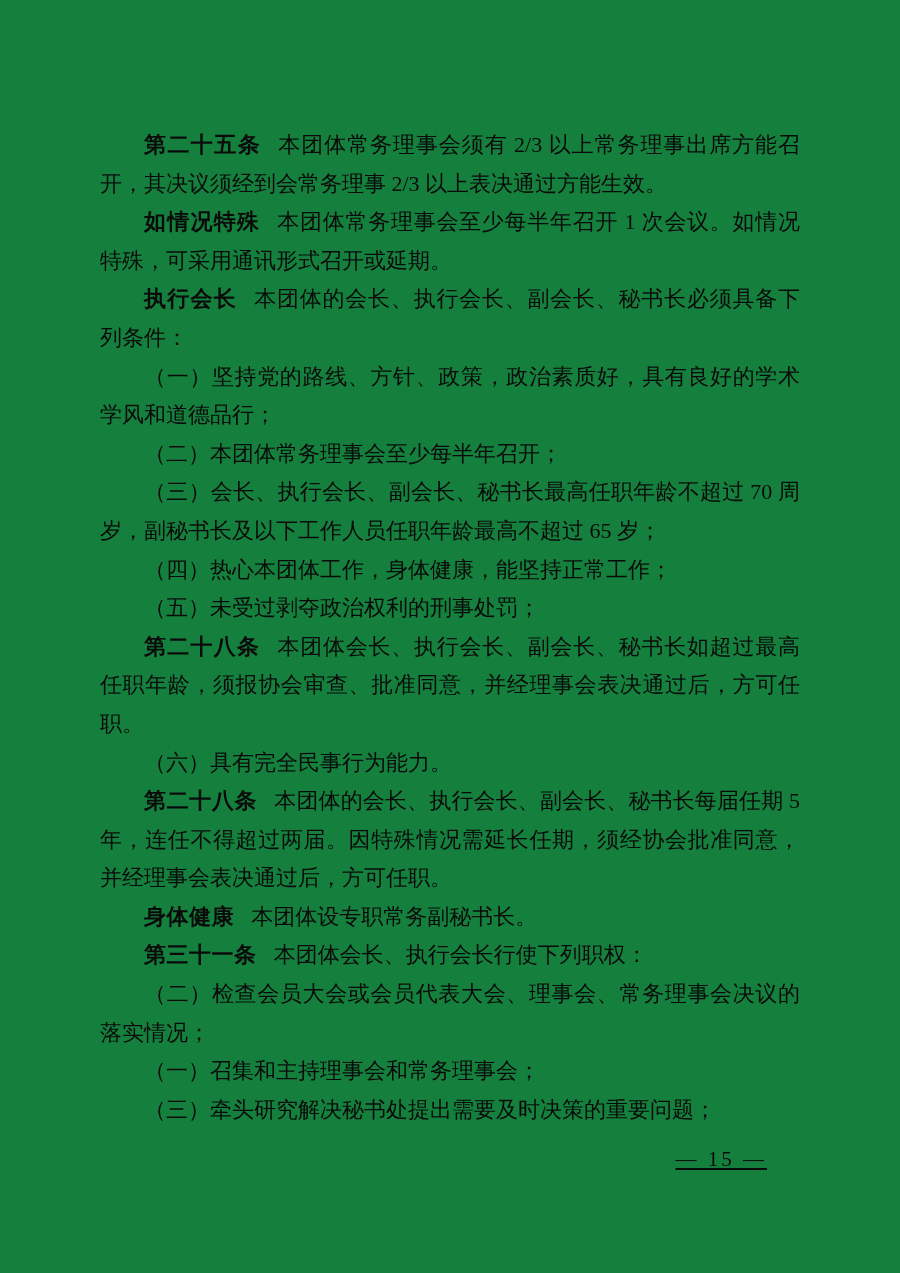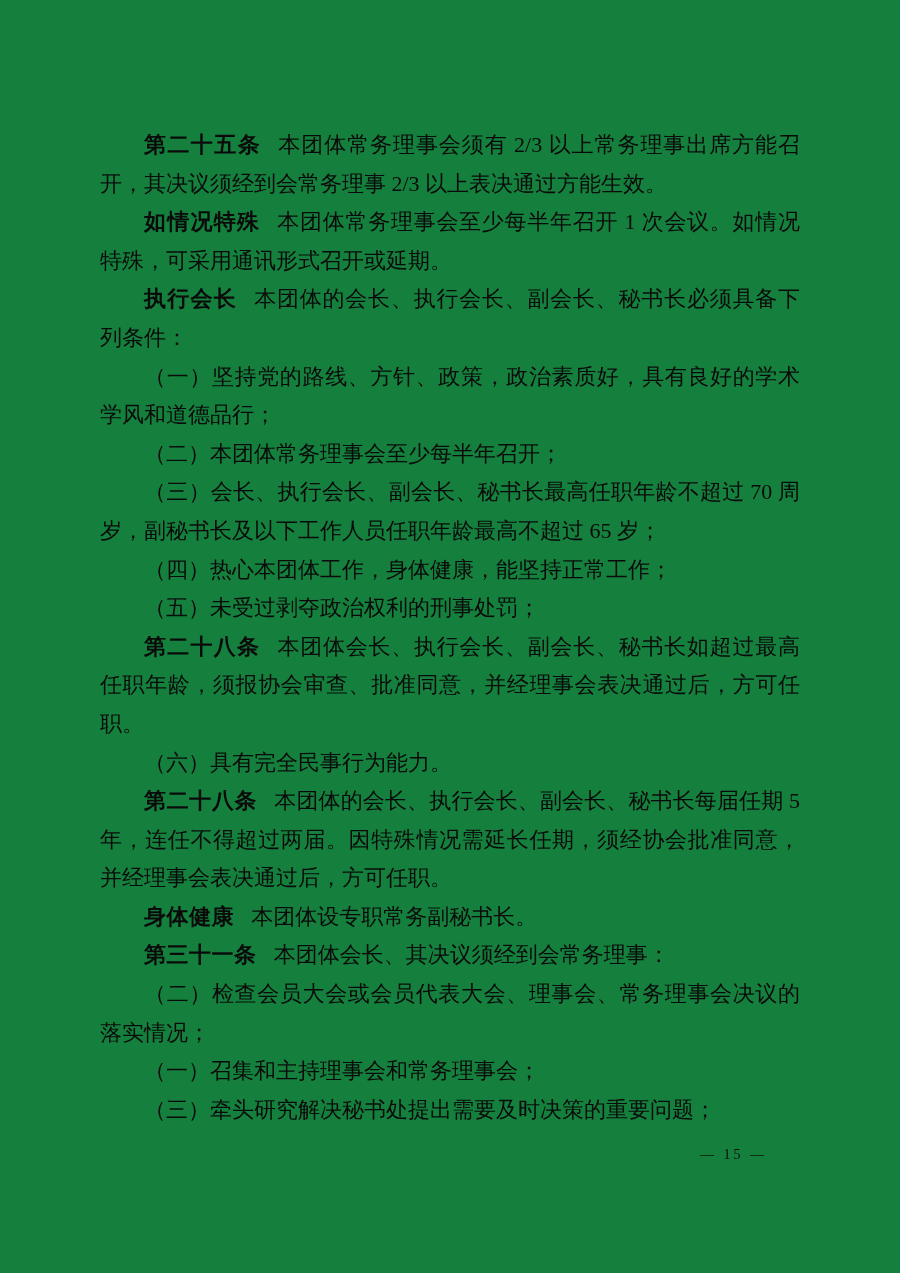--- a/index.html
+++ b/index.html
@@ -38,42 +38,43 @@
   .content p b.article {
     font-family: "Liberation Sans", "DejaVu Sans", sans-serif;
     font-weight: 700;
     margin-right: 0.78em;
     letter-spacing: 0.5px;
   }
   .page-number {
     position: absolute;
     top: 1147px;
     right: 133px;
-    font-size: 14px;
+    font-size: 21px;
     letter-spacing: 3px;
     color: #0a0a0a;
     white-space: nowrap;
+    text-decoration: underline;
   }
 </style>
 </head>
 <body>
 
 <div class="page">
   <div class="content" id="doc-body">
       <p><b class="article">第二十五条</b><span>本团体常务理事会须有 2/3 以上常务理事出席方能召开，其决议须经到会常务理事 2/3 以上表决通过方能生效。</span></p>
       <p><b class="article">如情况特殊</b><span>本团体常务理事会至少每半年召开 1 次会议。如情况特殊，可采用通讯形式召开或延期。</span></p>
       <p><b class="article">执行会长</b><span>本团体的会长、执行会长、副会长、秘书长必须具备下列条件：</span></p>
       <p><span>（一）坚持党的路线、方针、政策，政治素质好，具有良好的学术学风和道德品行；</span></p>
       <p><span>（二）本团体常务理事会至少每半年召开；</span></p>
       <p><span>（三）会长、执行会长、副会长、秘书长最高任职年龄不超过 70 周岁，副秘书长及以下工作人员任职年龄最高不超过 65 岁；</span></p>
       <p><span>（四）热心本团体工作，身体健康，能坚持正常工作；</span></p>
       <p><span>（五）未受过剥夺政治权利的刑事处罚；</span></p>
       <p><b class="article">第二十八条</b><span>本团体会长、执行会长、副会长、秘书长如超过最高任职年龄，须报协会审查、批准同意，并经理事会表决通过后，方可任职。</span></p>
       <p><span>（六）具有完全民事行为能力。</span></p>
       <p><b class="article">第二十八条</b><span>本团体的会长、执行会长、副会长、秘书长每届任期 5 年，连任不得超过两届。因特殊情况需延长任期，须经协会批准同意，并经理事会表决通过后，方可任职。</span></p>
       <p><b class="article">身体健康</b><span>本团体设专职常务副秘书长。</span></p>
-      <p><b class="article">第三十一条</b><span>本团体会长、其决议须经到会常务理事：</span></p>
+      <p><b class="article">第三十一条</b><span>本团体会长、执行会长行使下列职权：</span></p>
       <p><span>（二）检查会员大会或会员代表大会、理事会、常务理事会决议的落实情况；</span></p>
       <p><span>（一）召集和主持理事会和常务理事会；</span></p>
       <p><span>（三）牵头研究解决秘书处提出需要及时决策的重要问题；</span></p>
     </div>
   <div class="page-number">— 15 —</div>
 </div>
 
 </body></html>

